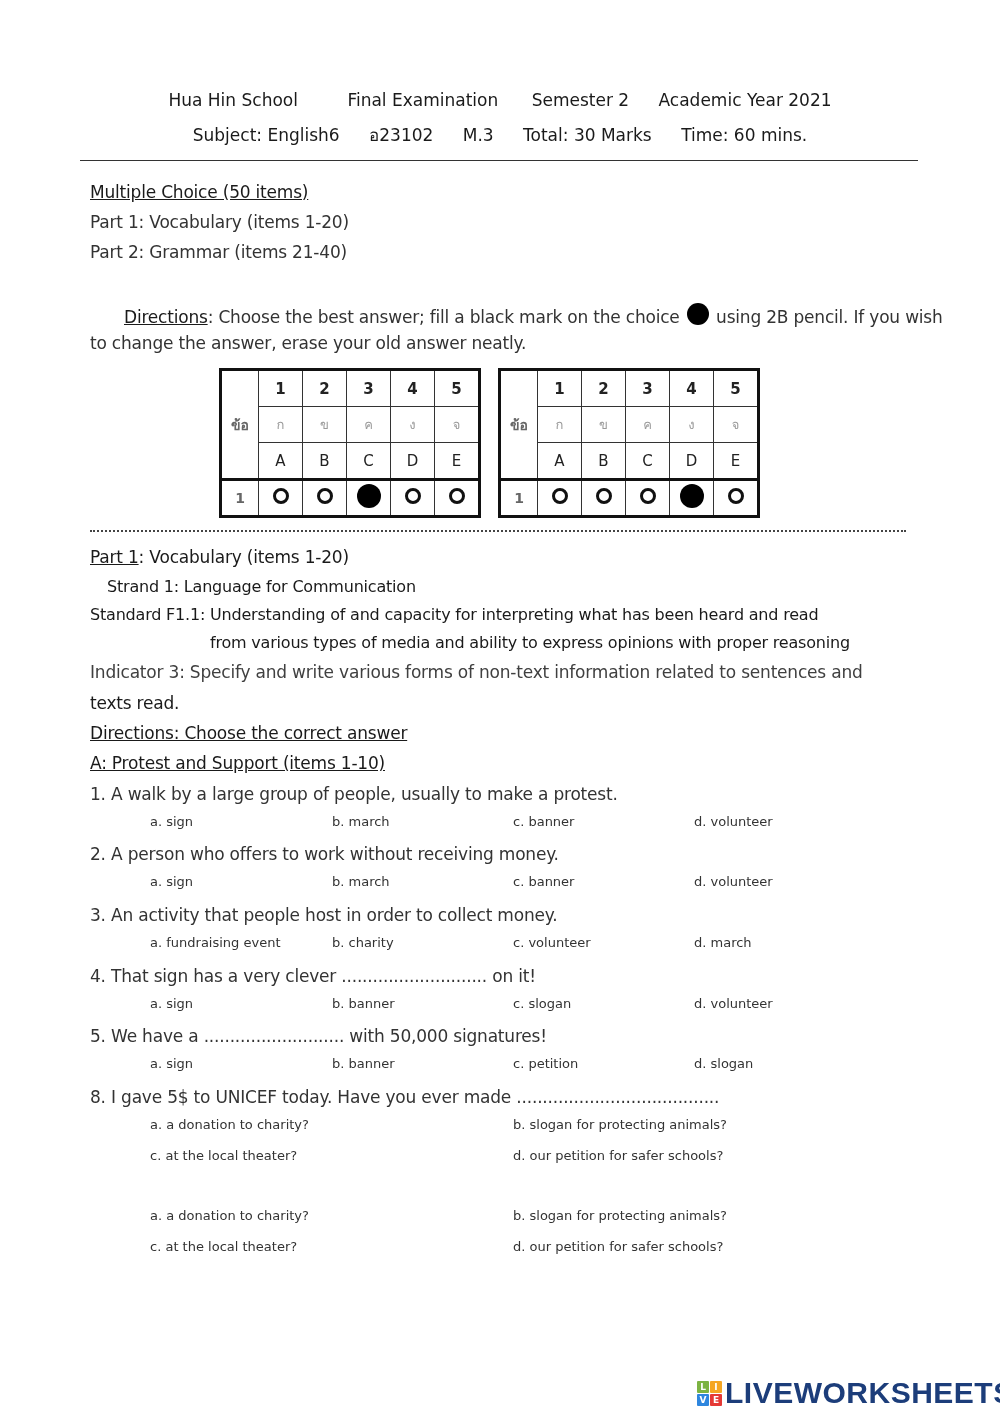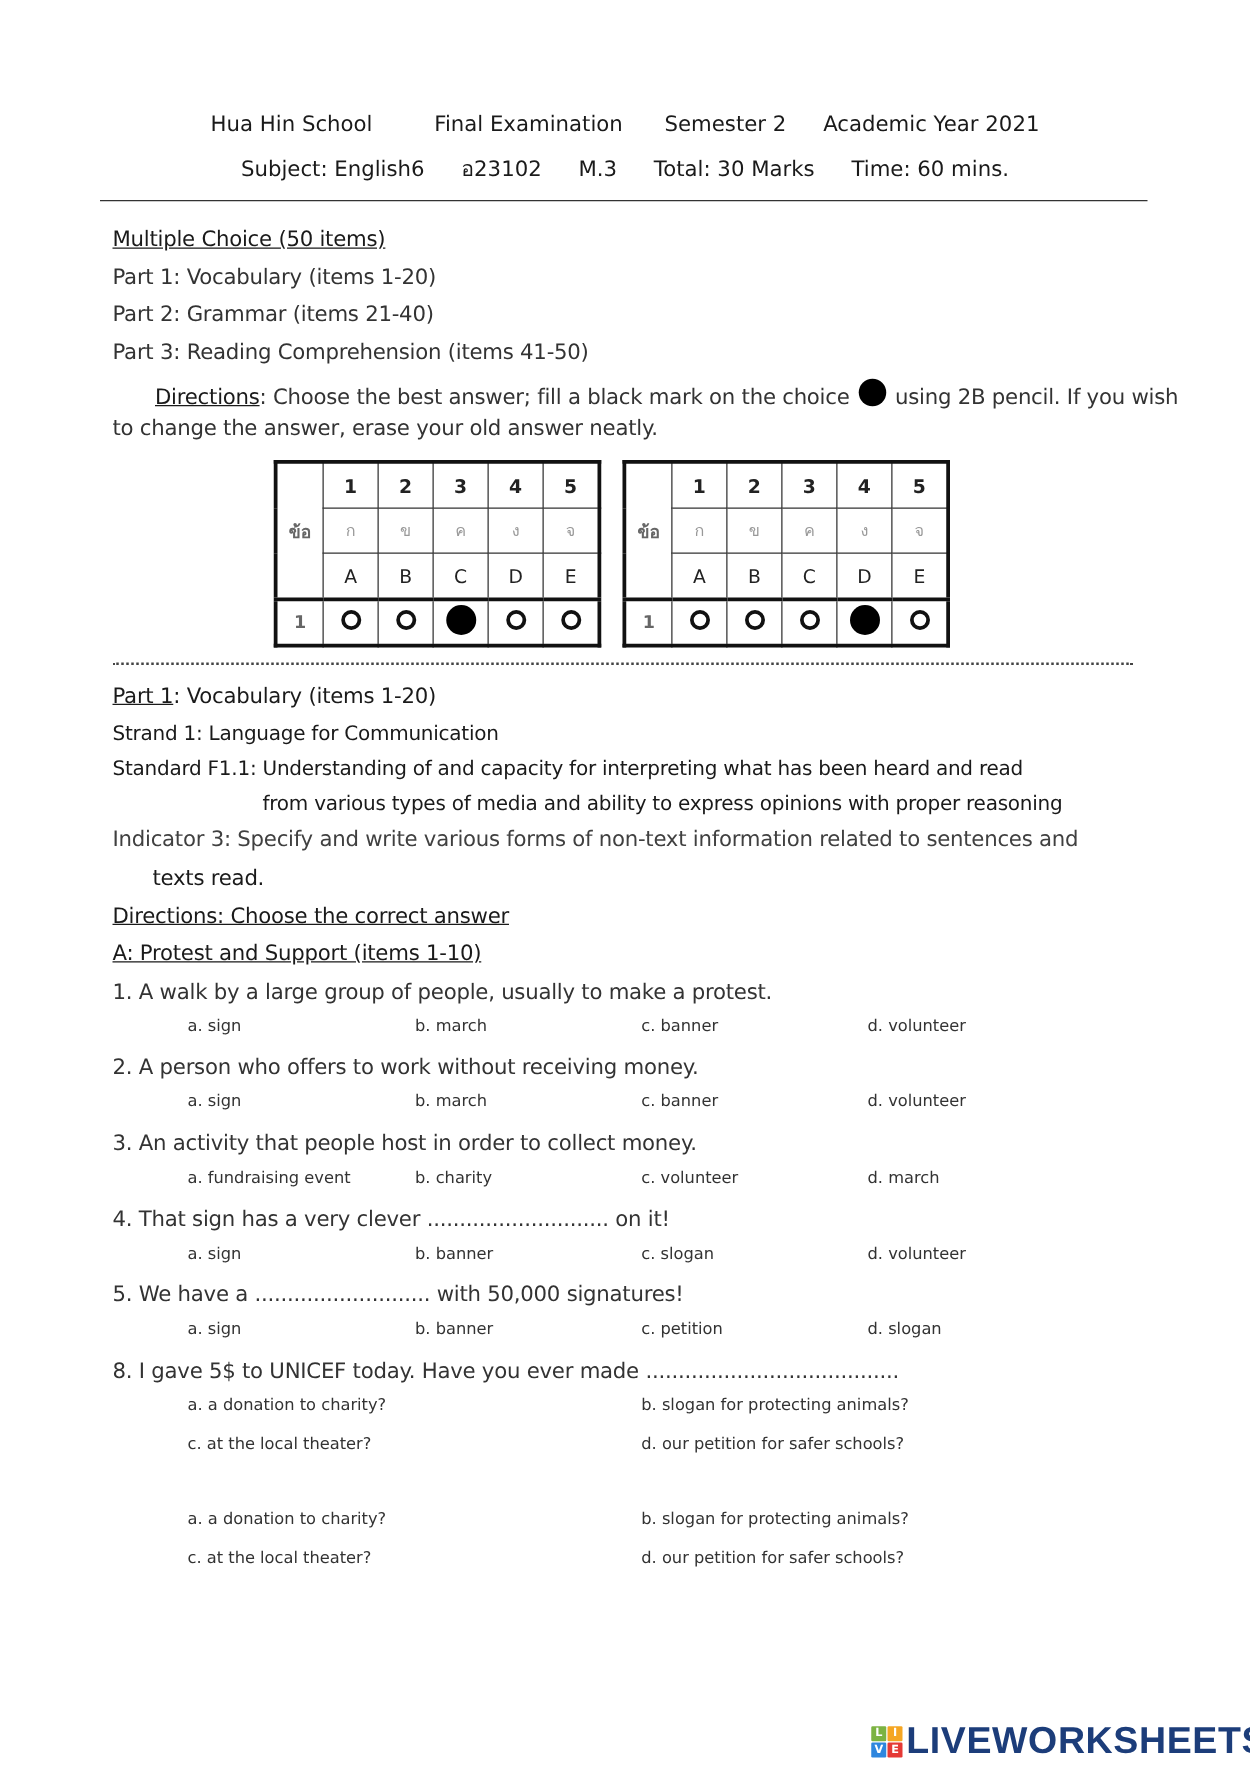--- a/index.html
+++ b/index.html
@@ -63,21 +63,20 @@
     <span class="gap-s">M.3</span>
     <span class="gap-s">Total: 30 Marks</span>
     <span class="gap-s">Time: 60 mins.</span>
   </div>
 
   <div class="rule"></div>
 
   <div class="line u" style="top:182px; color:#1a1a1a;">Multiple Choice (50 items)</div>
   <div class="line" style="top:212px;">Part 1: Vocabulary (items 1-20)</div>
   <div class="line" style="top:242px;">Part 2: Grammar (items 21-40)</div>
-  <div class="line" style="top:272px;">Part 3: Reading Comprehension (items 41-50)</div>
   <div class="line" style="top:303px;margin-left:34px;">
     <span class="u" style="color:#1a1a1a;">Directions</span><span>: Choose the best answer; fill a black mark on the choice</span>
     <span class="dot-inline"></span>
     <span>using 2B pencil. If you wish</span>
   </div>
   <div class="line" style="top:333px;">to change the answer, erase your old answer neatly.</div>
 
   <table class="grid" style="left:219px;">
     <tbody>
         <tr class="nums">
@@ -146,25 +145,25 @@
       <td><span class="bubble"></span></td>
     </tr>
   </tbody>
     </table>
 
   <div class="dotted"></div>
 
   <div class="line b" style="top:547px; font-weight:normal; color:#1a1a1a;">
     <span class="u">Part 1</span><span>: Vocabulary (items 1-20)</span>
   </div>
-  <div class="line" style="top:577px; font-size:16px; color:#1a1a1a;">Strand 1: Language for Communication</div>
+  <div class="line" style="top:577px; font-size:16px; color:#1a1a1a;margin-left:17px;">Strand 1: Language for Communication</div>
   <div class="line" style="top:605px; font-size:16px; color:#1a1a1a;">Standard F1.1: Understanding of and capacity for interpreting what has been heard and read</div>
   <div class="line" style="top:633px; left:210px; font-size:16px; color:#1a1a1a;">from various types of media and ability to express opinions with proper reasoning</div>
   <div class="line" style="top:662px; font-size:17px; color:#404040;text-align:right;">Indicator 3: Specify and write various forms of non-text information related to sentences and</div>
-  <div class="line" style="top:693px; color:#1a1a1a;margin-left:32px;">texts read.</div>
+  <div class="line" style="top:693px; color:#1a1a1a;">texts read.</div>
   <div class="line u" style="top:723px; color:#1a1a1a;">Directions: Choose the correct answer</div>
   <div class="line u" style="top:753px; color:#1a1a1a;">A: Protest and Support (items 1-10)</div>
 
   <div class="line" style="top:784px;">1. A walk by a large group of people, usually to make a protest.</div>
   <div class="opt" style="top:814px; left:150px;">a. sign</div>
   <div class="opt" style="top:814px; left:332px;">b. march</div>
   <div class="opt" style="top:814px; left:513px;">c. banner</div>
   <div class="opt" style="top:814px; left:694px;">d. volunteer</div>
 
   <div class="line" style="top:844px;text-align:center;">2. A person who offers to work without receiving money.</div>

